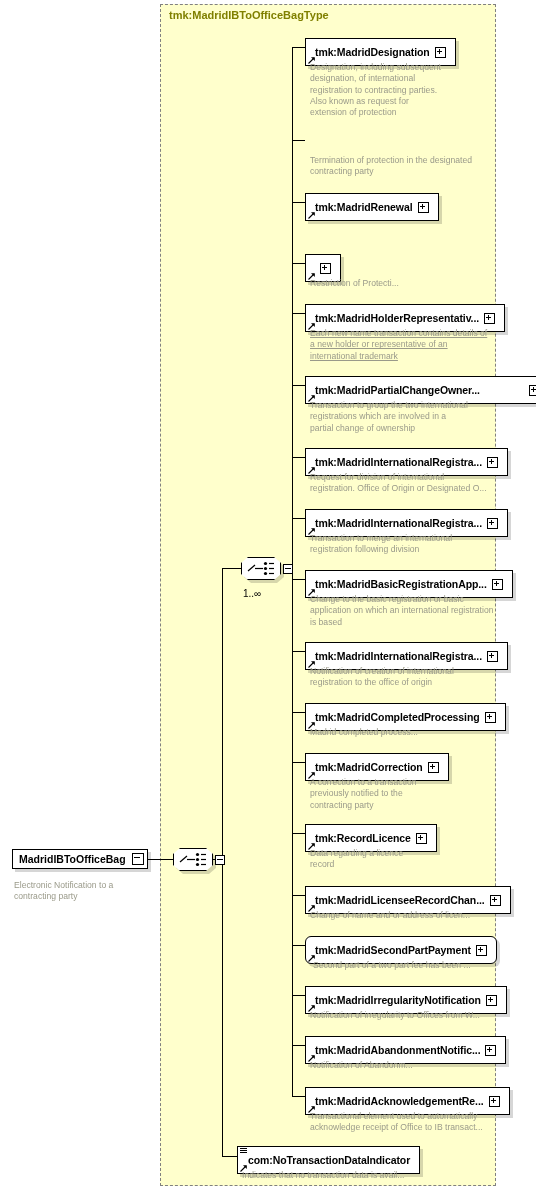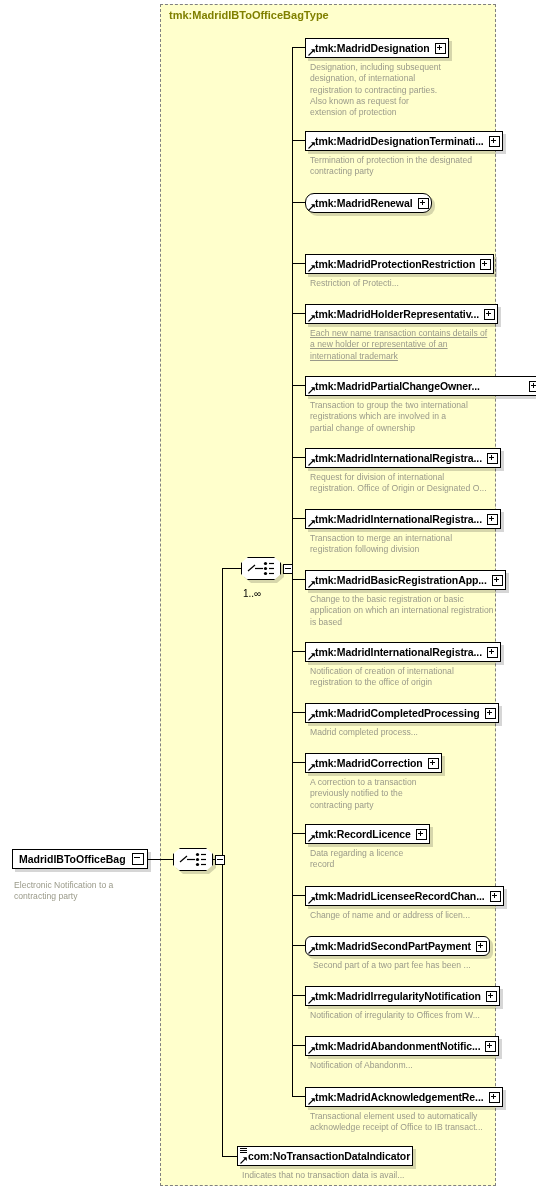--- a/index.html
+++ b/index.html
@@ -31,28 +31,28 @@
   }
 
   
   .ln{position:absolute;background:#000000;}
   .ln-h{height:1px;}
   .ln-v{width:1px;}
 
   
   .node{
     position:absolute;
-    height:20px;
+    height:28px;
     background:#ffffff;
     border:1px solid #000000;
     box-sizing:border-box;
     box-shadow:3px 3px 0 rgba(0,0,0,0.16);
     display:flex;
     align-items:center;
-    padding:0 2px 0 9px;
+    padding:0 9px 0 9px;
     white-space:nowrap;
   }
   .node .nlabel{
     font-size:10.5px;
     font-weight:bold;
     color:#000000;
     line-height:19px;
     letter-spacing:-0.1px;
   }
   .node .expand{
@@ -254,52 +254,41 @@
       </span>
     <span class="nlabel">tmk:MadridDesignation</span>
     <span class="expand"></span>
   </div>
   <div class="doc" style="left:310px;top:62px;width:200px;">Designation, including subsequent
 designation, of international
 registration to contracting parties.
 Also known as request for
 extension of protection</div>
 
-  <div class="node" style="left:305px;top:131px;">
-    <span class="arrow">
-        <svg width="7" height="7">
-          <line x1="0.5" y1="6.5" x2="6" y2="1" stroke="#000" stroke-width="1.1"></line>
-          <polygon points="6.8,0.2 6.8,4 3,0.2" fill="#000"></polygon>
-        </svg>
-      </span>
-    <span class="nlabel">tmk:MadridDesignationTerminati...</span>
-    <span class="expand"></span>
-  </div>
   <div class="doc" style="left:310px;top:155px;width:210px;">Termination of protection in the designated
 contracting party</div>
 
-  <div class="node" style="left:305px;top:193px;border-radius:9px;">
+  <div class="node" style="left:305px;top:193px;">
     <span class="arrow">
         <svg width="7" height="7">
           <line x1="0.5" y1="6.5" x2="6" y2="1" stroke="#000" stroke-width="1.1"></line>
           <polygon points="6.8,0.2 6.8,4 3,0.2" fill="#000"></polygon>
         </svg>
       </span>
     <span class="nlabel">tmk:MadridRenewal</span>
     <span class="expand"></span>
   </div>
 
   <div class="node" style="left:305px;top:254px;">
     <span class="arrow">
         <svg width="7" height="7">
           <line x1="0.5" y1="6.5" x2="6" y2="1" stroke="#000" stroke-width="1.1"></line>
           <polygon points="6.8,0.2 6.8,4 3,0.2" fill="#000"></polygon>
         </svg>
       </span>
-    <span class="nlabel">tmk:MadridProtectionRestriction</span>
     <span class="expand"></span>
   </div>
   <div class="doc" style="left:310px;top:278px;width:200px;">Restriction of Protecti...</div>
 
   <div class="node" style="left:305px;top:304px;">
     <span class="arrow">
         <svg width="7" height="7">
           <line x1="0.5" y1="6.5" x2="6" y2="1" stroke="#000" stroke-width="1.1"></line>
           <polygon points="6.8,0.2 6.8,4 3,0.2" fill="#000"></polygon>
         </svg>

